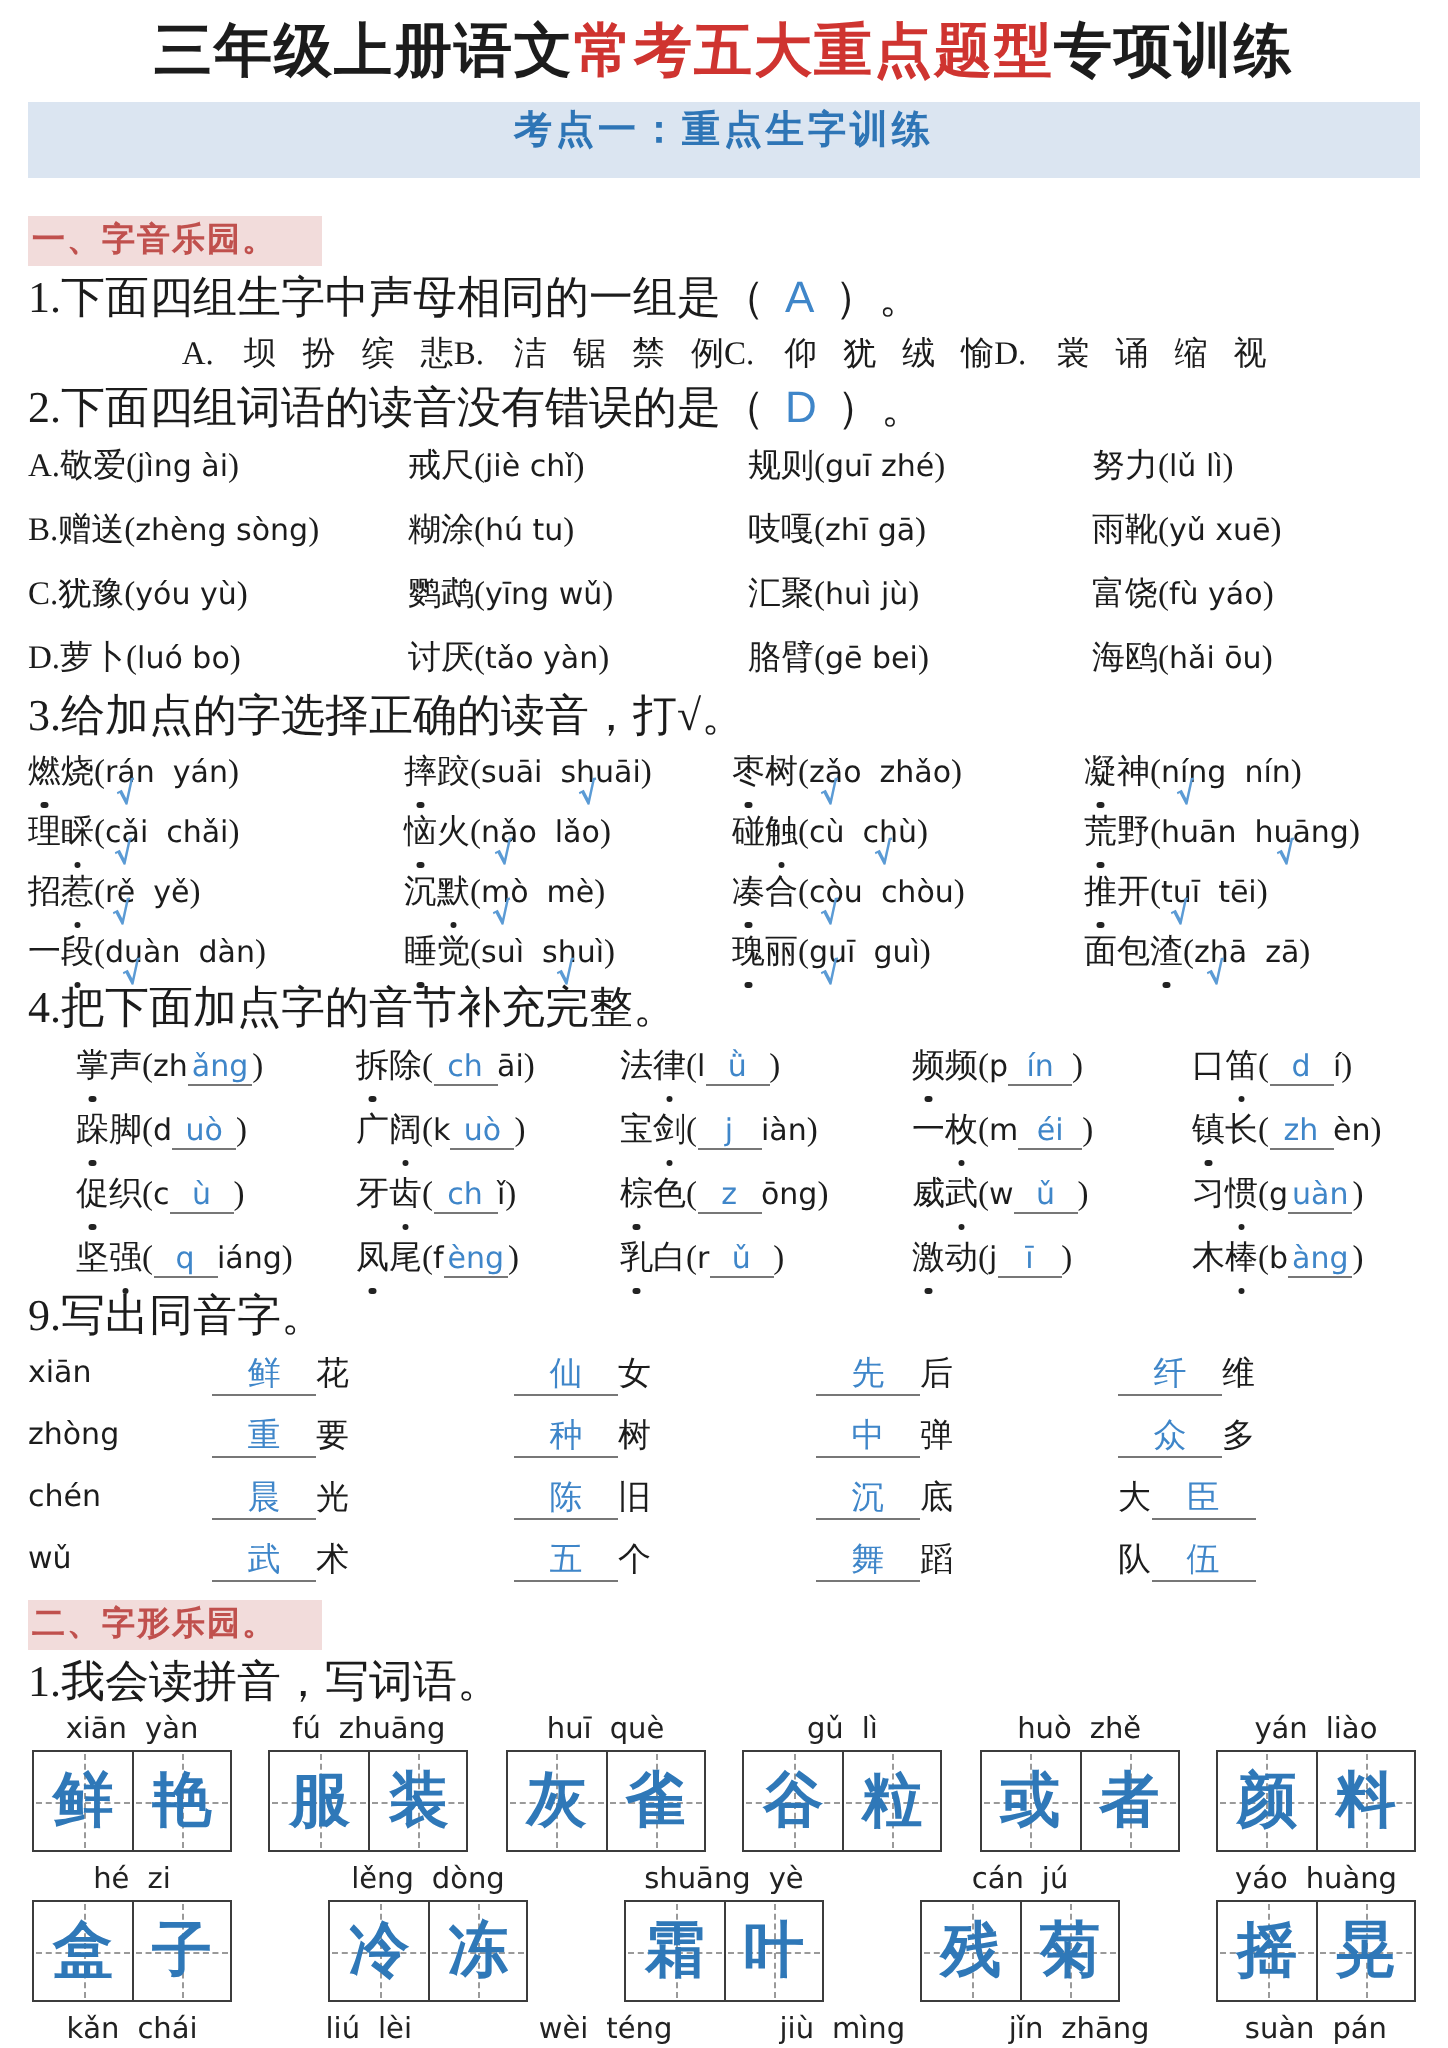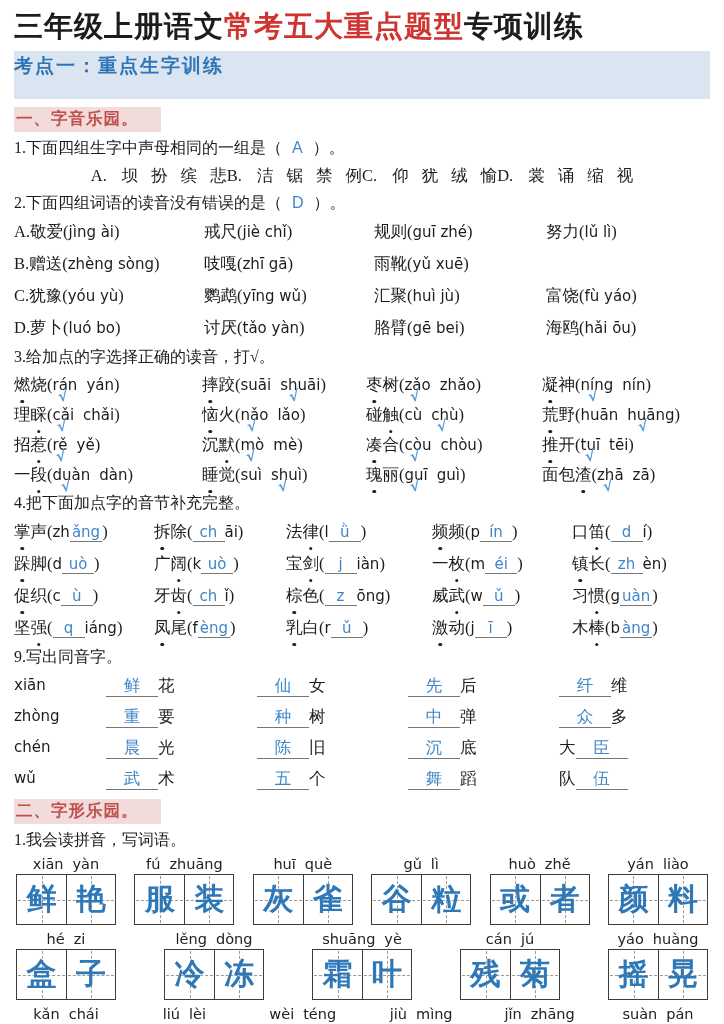--- a/index.html
+++ b/index.html
@@ -3,44 +3,44 @@
 <meta charset="utf-8">
 <style>
   * { margin:0; padding:0; box-sizing:border-box; }
   html,body { background:#fff; }
   body {
     width:724px; height:1024px; overflow:hidden;
     padding:5px 14px 2px;
     font-family:"Liberation Serif", serif;
     color:#1c1c1c; font-size:16.5px;
   }
-  .page-title { font-size:29px; font-weight:700; line-height:1.35; margin:2px 0 5px; letter-spacing:1px; }
+  .page-title { text-align:center; font-size:29px; font-weight:700; line-height:1.35; margin:2px 0 5px; letter-spacing:1px; }
   .page-title .red { color:var(--accent-red); }
-  .banner { background:var(--banner-bg); color:var(--banner-blue); text-align:left; font-size:19px; font-weight:700; line-height:30px; height:48px; margin-bottom:3px; letter-spacing:2px; }
+  .banner { background:var(--banner-bg); color:var(--banner-blue); text-align:center; font-size:19px; font-weight:700; line-height:30px; height:38px; margin-bottom:14px; letter-spacing:2px; }
   .tag { display:inline-block; background:var(--tag-bg); color:var(--tag-red); font-weight:700; font-size:16.5px; padding:1px 22px 2px 2px; margin:5px 0 3px; letter-spacing:1px; }
-  .qhead { line-height:26px; font-size:16px; }
+  .qhead { line-height:26px; font-size:22px; }
   .ans-letter { color:var(--answer-blue); font-family:"Liberation Sans", sans-serif; padding:0 10px; }
 
   .q1opts { display:flex; justify-content:center; line-height:29px; }
   .q1opts .ochar { margin-left:13px; }
   .q1opts .opt:first-child .ochar:first-of-type { margin-left:0; }
   .olabel { margin-right:2px; }
 
   .q2row { display:grid; grid-template-columns:190px 170px 172px 1fr; line-height:31px; }
   .pinyin { font-family:"DejaVu Sans", sans-serif; font-size:15px; }
 
   .q3grid { display:grid; grid-template-columns:188px 164px 176px 1fr; }
   .q3item { line-height:30px; white-space:nowrap; }
   .popt { position:relative; display:inline-block; margin-right:9px; }
   .popt:last-child { margin-right:0; }
   .tick { position:absolute; left:22%; bottom:-11px; color:var(--check-blue); font-size:15px; font-weight:700; transform:rotate(-8deg); font-family:"DejaVu Sans", sans-serif; }
   .ch { position:relative; display:inline-block; }
   .ch.dot::after { content:""; position:absolute; left:50%; bottom:-3px; transform:translateX(-50%); width:3.5px; height:3.5px; background:#222; border-radius:50%; }
 
-  .q4grid { display:grid; grid-template-columns:140px 132px 146px 140px 1fr; }
+  .q4grid { display:grid; grid-template-columns:140px 132px 146px 140px 1fr;margin-left:24px; }
   .q4item { line-height:31px; white-space:nowrap; }
   .blank { display:inline-block; min-width:32px; text-align:center; border-bottom:1.5px solid #777; color:var(--answer-blue); font-family:"DejaVu Sans", sans-serif; font-size:15px; line-height:17px; padding:0 2px; }
 
   .q5row { display:grid; grid-template-columns:92px repeat(4,1fr); line-height:31px; }
   .q5row .blank { min-width:52px; font-family:"Liberation Serif", serif; font-size:16.5px; line-height:20px; }
   .q5label { font-family:"DejaVu Sans", sans-serif; font-size:15px; }
 
   .pyrow { display:flex; justify-content:center; gap:9px; height:20px; line-height:20px; font-size:14.5px; font-family:"DejaVu Sans", sans-serif; color:#222; }
   .boxrow { display:flex; justify-content:space-between; margin:1px 0 4px; }
   .gw { width:104px; display:flex; flex-direction:column; align-items:center; }
@@ -71,20 +71,21 @@
 <div class="qhead"><span>2.下面四组词语的读音没有错误的是（</span><span class="ans-letter">D</span><span>）。</span></div>
 <div id="q2rows">
     <div class="q2row">
       <span class="tcell"><span>A.</span>敬爱(<span class="pinyin">jìng ài</span>)</span>
       <span class="tcell">戒尺(<span class="pinyin">jiè chǐ</span>)</span>
       <span class="tcell">规则(<span class="pinyin">guī zhé</span>)</span>
       <span class="tcell">努力(<span class="pinyin">lǔ lì</span>)</span>
     </div>
     <div class="q2row">
       <span class="tcell"><span>B.</span>赠送(<span class="pinyin">zhèng sòng</span>)</span>
+      <span class="tcell">糊涂(<span class="pinyin">hú tu</span>)</span>
       <span class="tcell">吱嘎(<span class="pinyin">zhī gā</span>)</span>
       <span class="tcell">雨靴(<span class="pinyin">yǔ xuē</span>)</span>
     </div>
     <div class="q2row">
       <span class="tcell"><span>C.</span>犹豫(<span class="pinyin">yóu yù</span>)</span>
       <span class="tcell">鹦鹉(<span class="pinyin">yīng wǔ</span>)</span>
       <span class="tcell">汇聚(<span class="pinyin">huì jù</span>)</span>
       <span class="tcell">富饶(<span class="pinyin">fù yáo</span>)</span>
     </div>
     <div class="q2row">

